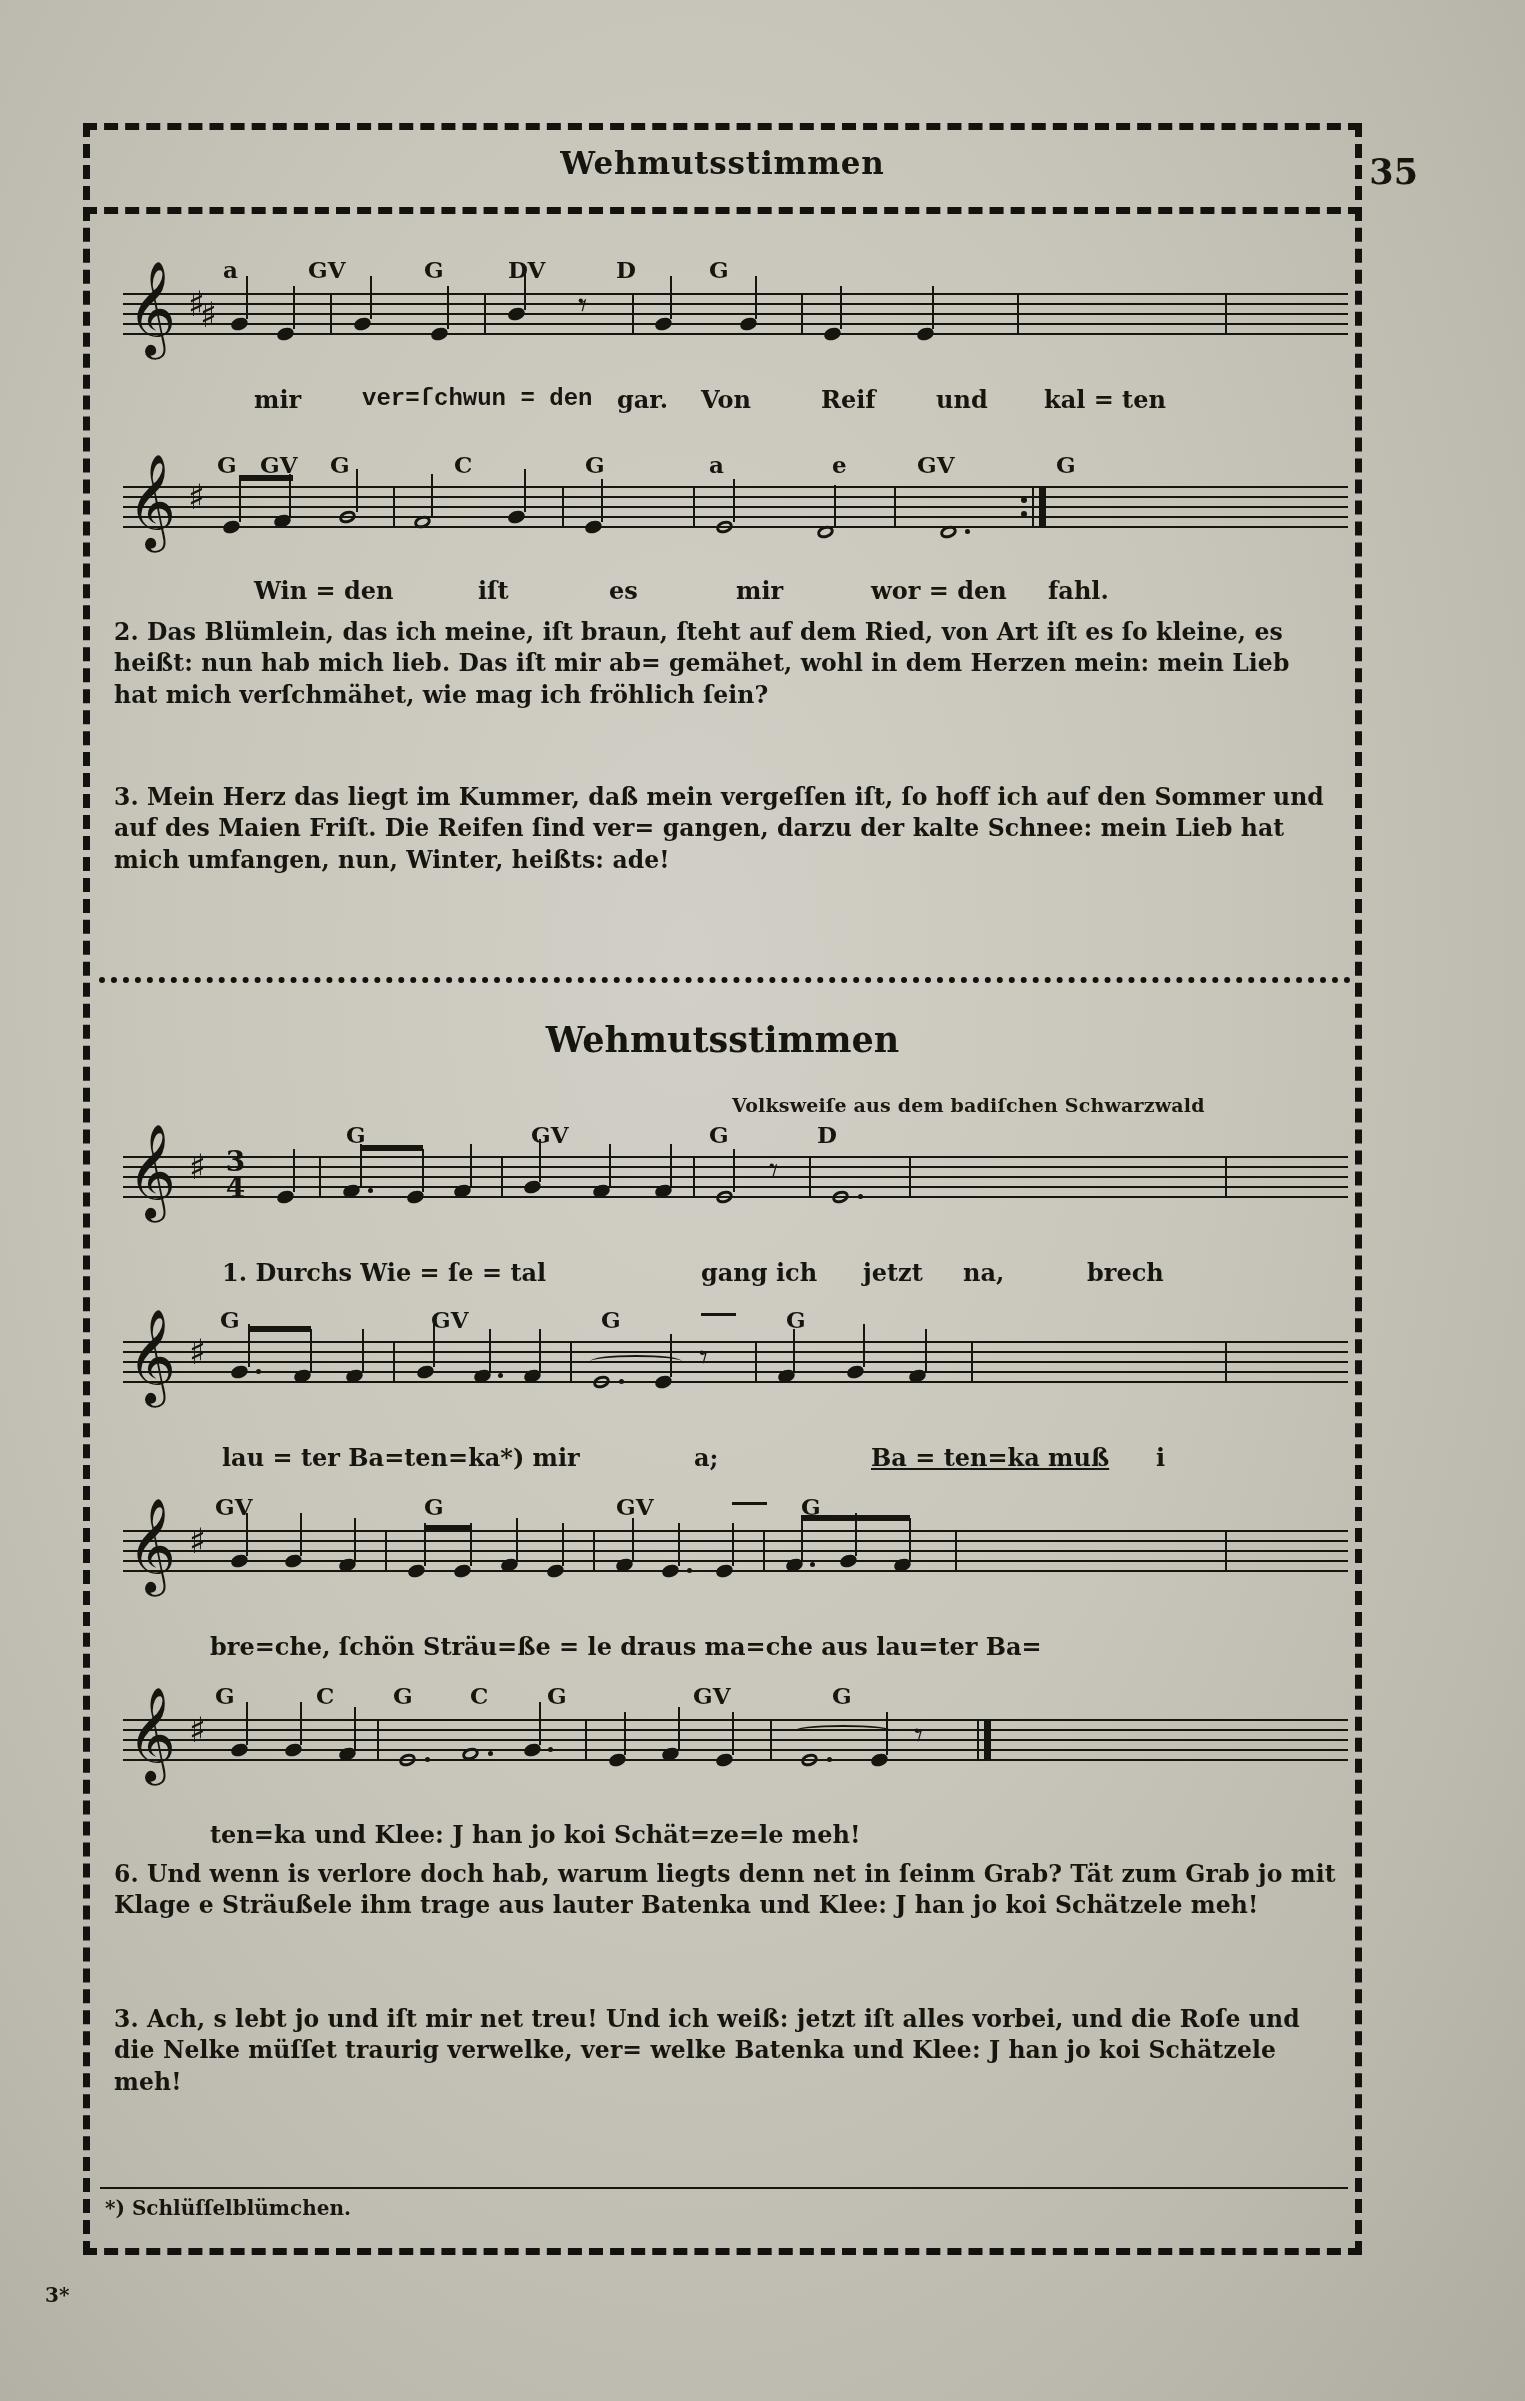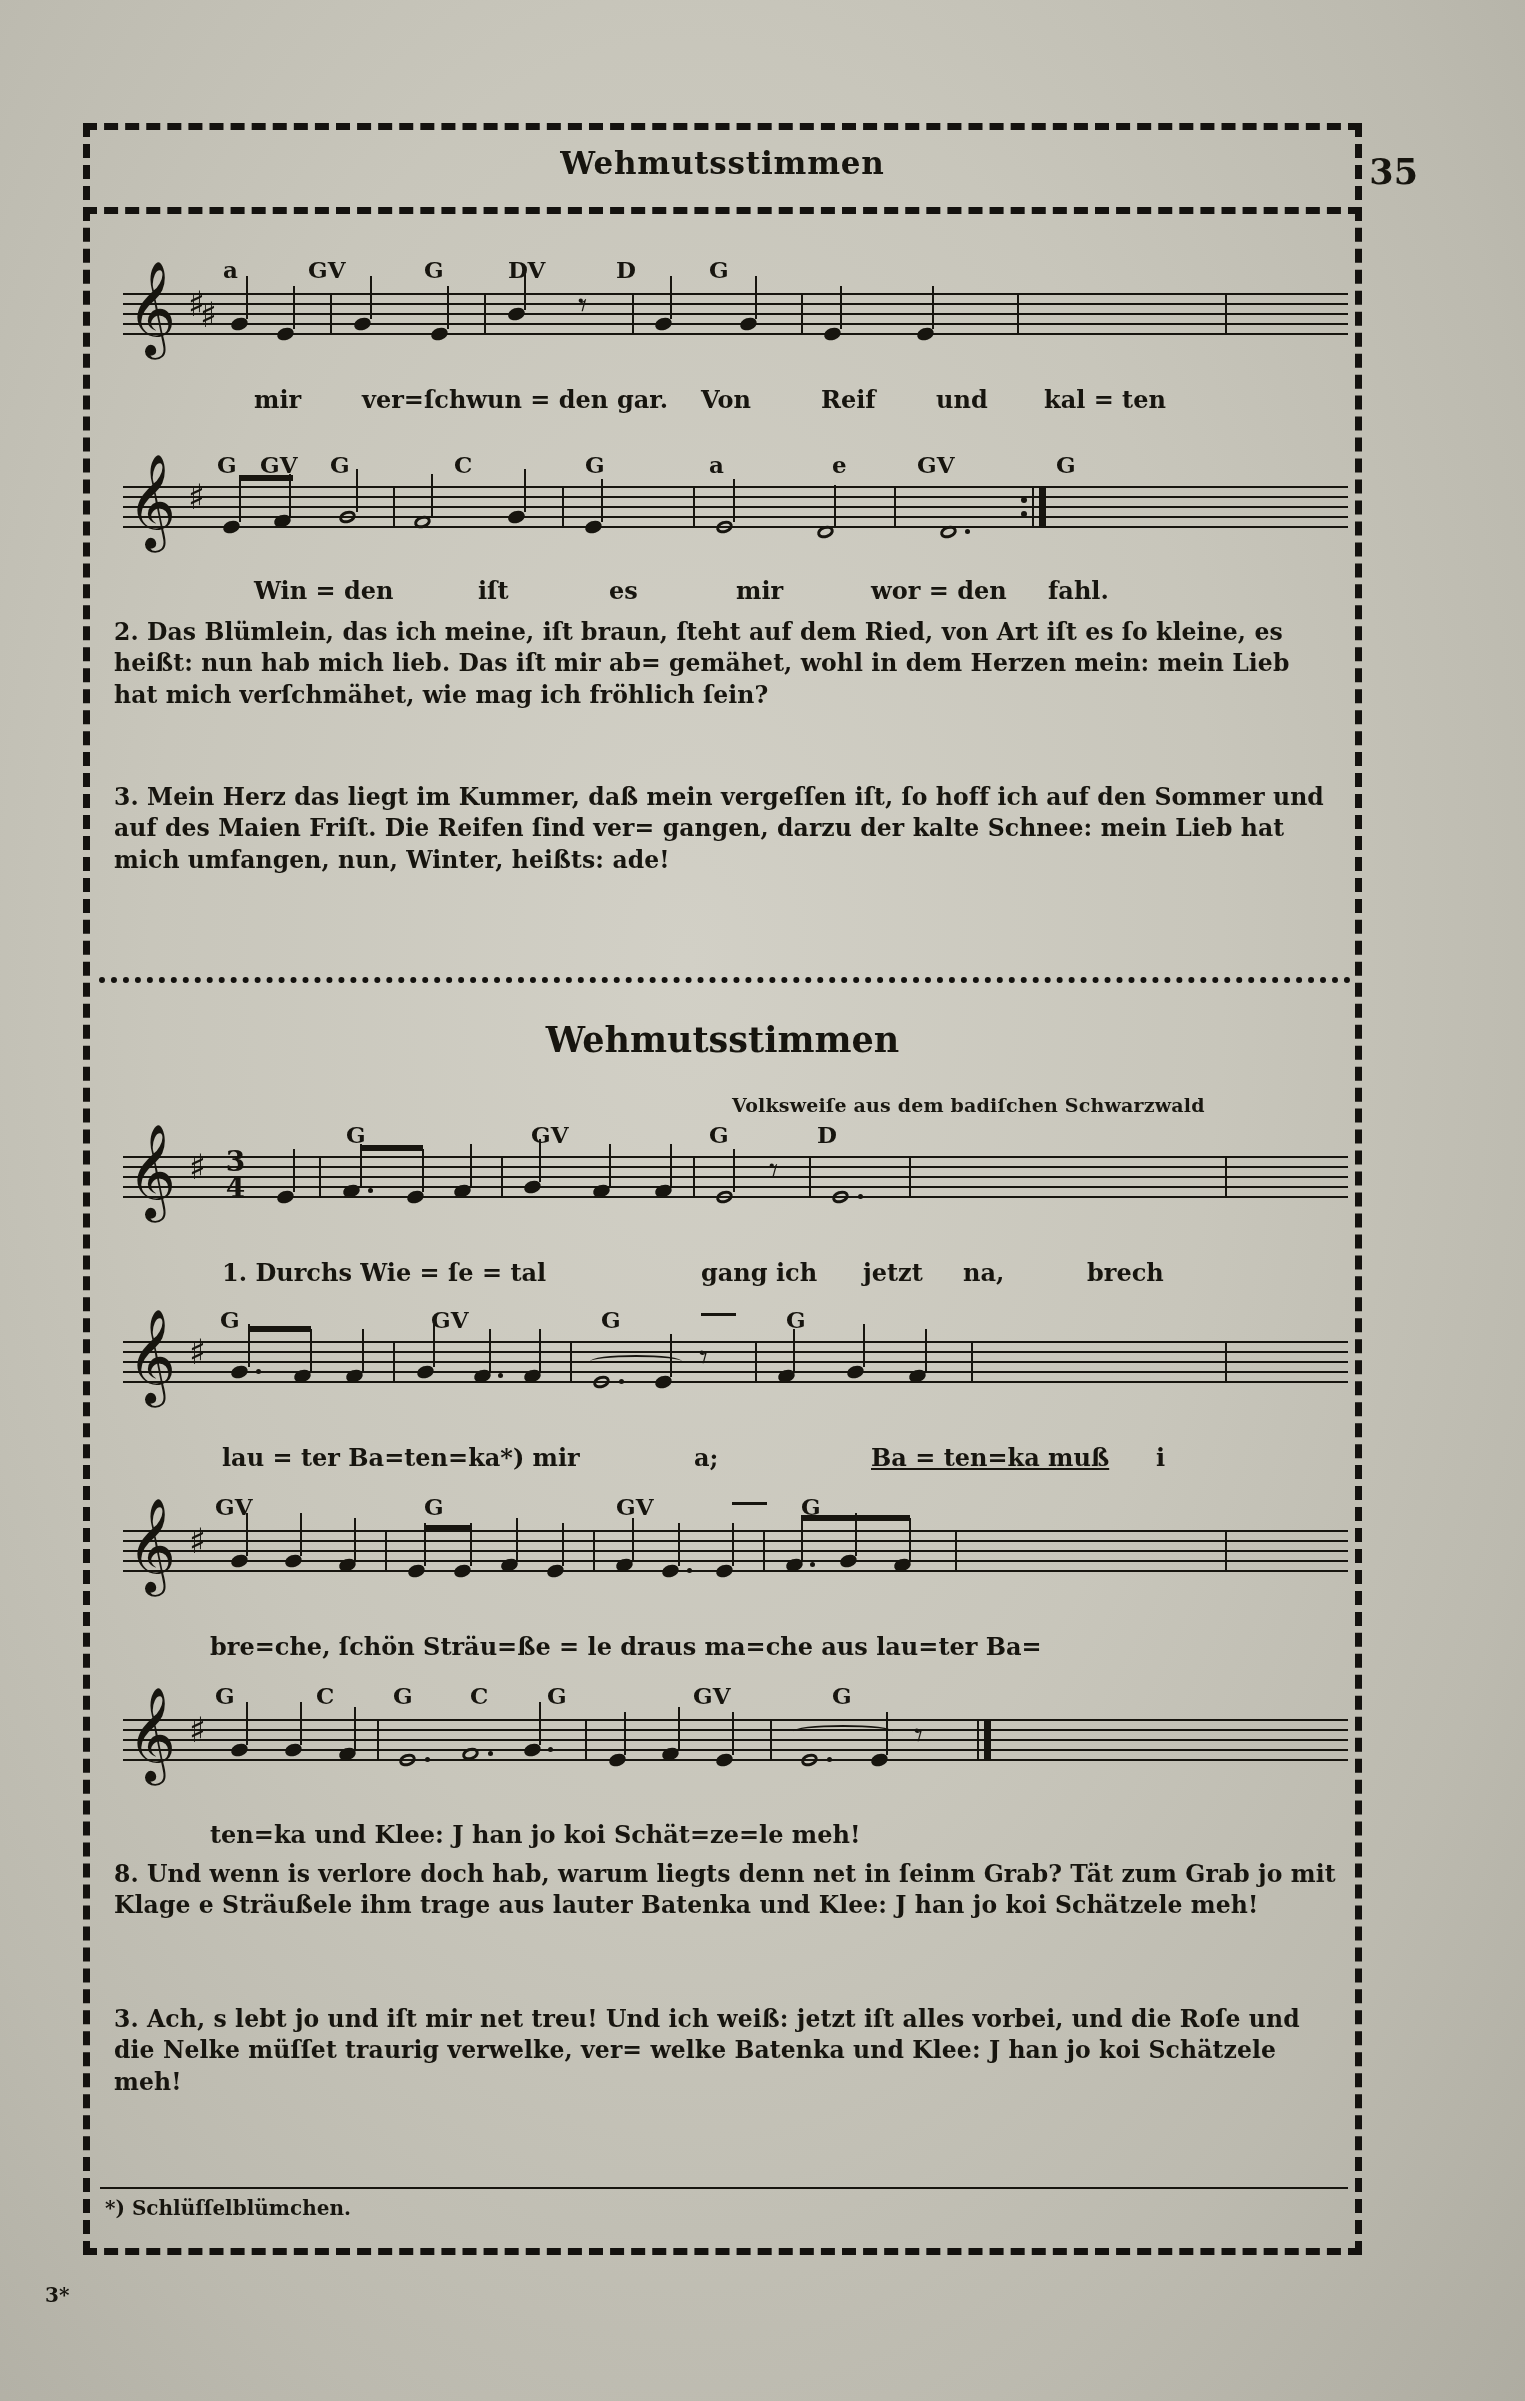--- a/index.html
+++ b/index.html
@@ -295,21 +295,21 @@
     <div class="note" style="left:701px; top:35px;"></div>
     <div class="stem" style="left:717px; top:-7px;"></div>
     <div class="note" style="left:794px; top:35px;"></div>
     <div class="stem" style="left:809px; top:-7px;"></div>
 
     <div class="barline" style="left:894px;"></div>
     <div class="barline" style="left:1102px;"></div>
   </div>
 
   <div class="lyric" style="left:254px; top:385px;">mir</div>
-  <div class="lyric" style="left:362px; top:385px;">ver=ſchwun = den</div>
+  <div class="lyric" style="left:362px; top:385px;font-family:Liberation Mono, monospace;">ver=ſchwun = den</div>
   <div class="lyric" style="left:617px; top:385px;">gar.</div>
   <div class="lyric" style="left:701px; top:385px;">Von</div>
   <div class="lyric" style="left:821px; top:385px;">Reif</div>
   <div class="lyric" style="left:936px; top:385px;">und</div>
   <div class="lyric" style="left:1044px; top:385px;">kal = ten</div>
 
   <div class="system" style="left:123px; top:486px; width:1225px; height:92px;">
     <div class="staff">
       <div class="ln"></div>
         <div class="ln"></div>
@@ -632,21 +632,21 @@
     <div class="rest" style="left:791px; top:-1.5px;">𝄾</div>
 
     <div class="endbar" style="left:854px;">
       <div class="thin"></div>
         <div class="thick"></div>
     </div>
   </div>
 
   <div class="lyric" style="left:210px; top:1820px;text-align:right;">ten=ka und Klee:  J  han jo koi Schät=ze=le  meh!</div>
 
-  <div class="verse" style="left:114px; top:1859px; width:1233px;">8. Und wenn is verlore doch hab, warum liegts denn net in ſeinm Grab? Tät zum Grab jo mit Klage e Sträußele ihm trage aus lauter Batenka und Klee: J han jo koi Schätzele meh!</div>
+  <div class="verse" style="left:114px; top:1859px; width:1233px;">6. Und wenn is verlore doch hab, warum liegts denn net in ſeinm Grab? Tät zum Grab jo mit Klage e Sträußele ihm trage aus lauter Batenka und Klee: J han jo koi Schätzele meh!</div>
   <div class="verse" style="left:114px; top:2004px; width:1233px;">3. Ach, s lebt jo und iſt mir net treu! Und ich weiß: jetzt iſt alles vorbei, und die Roſe und die Nelke müſſet traurig verwelke, ver= welke Batenka und Klee: J han jo koi Schätzele meh!</div>
 
   <div class="fn-rule" style="left:100px; top:2187px; width:1248px;"></div>
   <div class="footnote" style="left:105px; top:2196px;">*) Schlüſſelblümchen.</div>
 
   <div class="sig" style="left:45px; top:2283px;">3*</div>
 </div>
 
 
 </body></html>

